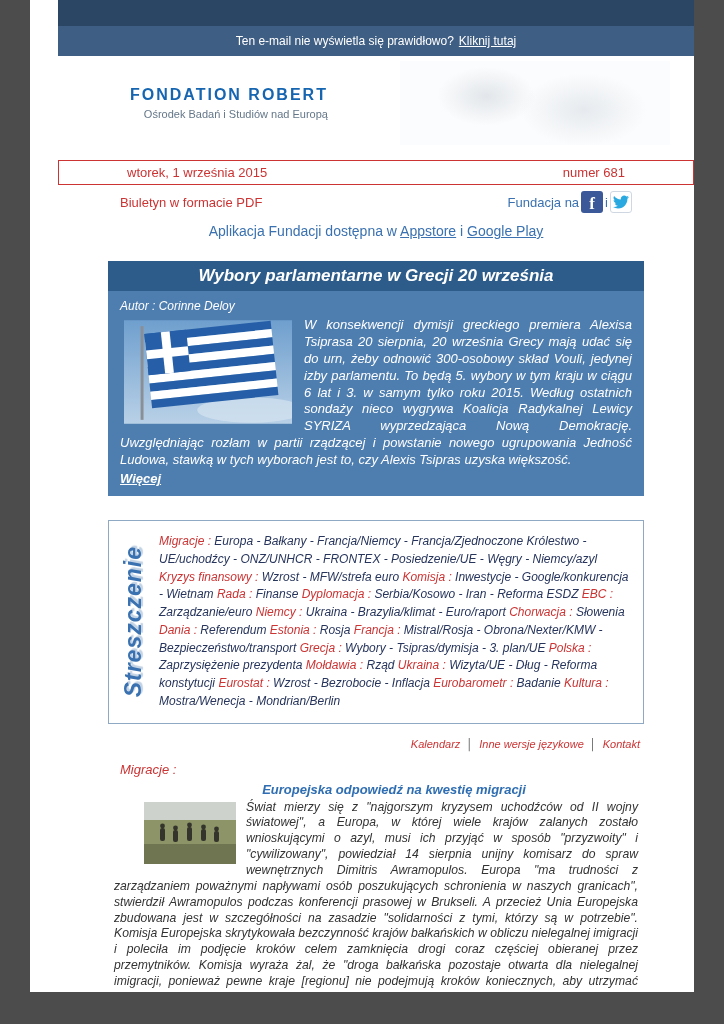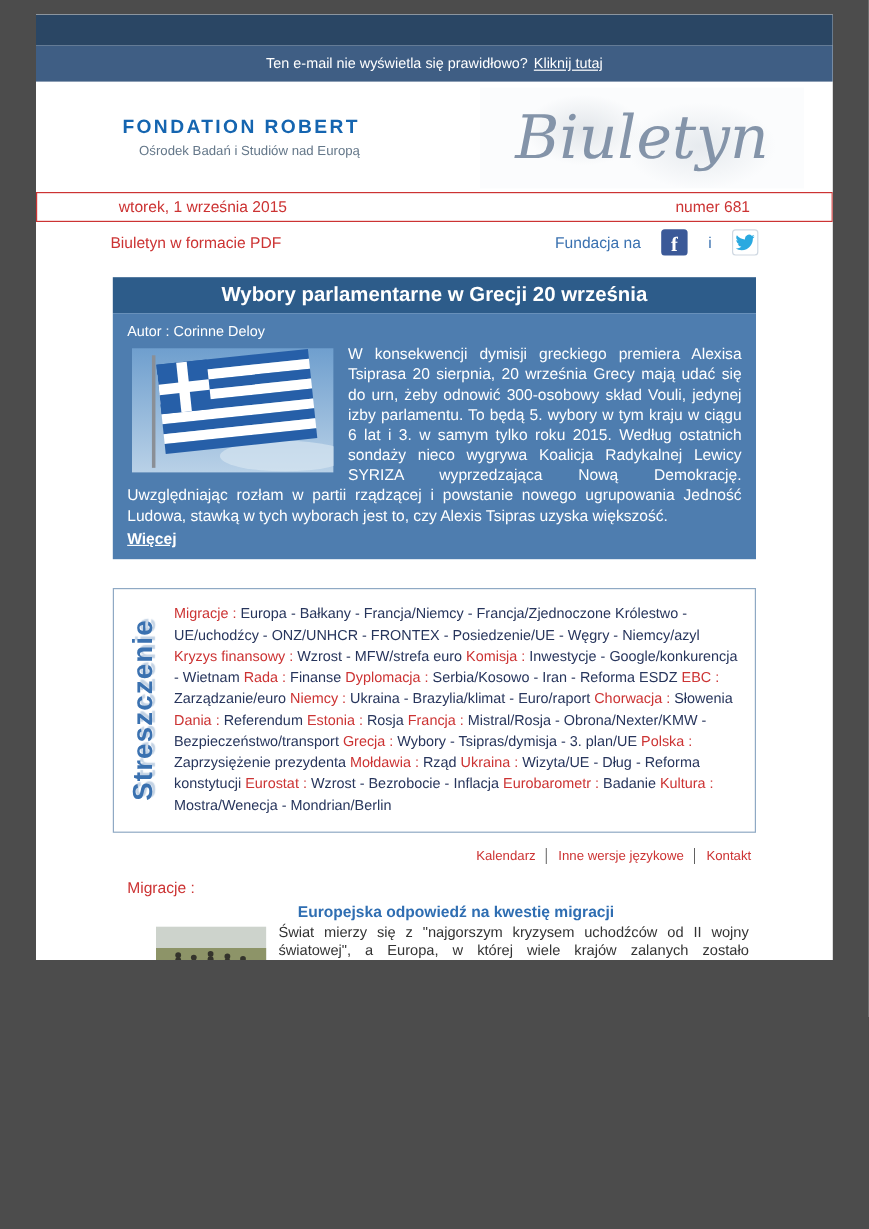--- a/index.html
+++ b/index.html
@@ -13,44 +13,44 @@
     --summary-border:#8fa9c4;
     --summary-link:#27355c;
     --facebook-blue:#3b5998;
     --twitter-blue:#2aa9e0;
     --body-text:#333333;
   }
   *{margin:0;padding:0;box-sizing:border-box;}
   html,body{width:724px;height:1024px;}
   body{background:#4c4c4c;font-family:"Liberation Sans",sans-serif;position:relative;overflow:hidden;}
   a{cursor:pointer;}
-  .email-column{position:absolute;left:30px;top:12px;width:664px;height:788px;background:#ffffff;overflow:hidden;}
+  .email-column{position:absolute;left:30px;top:0;width:664px;height:992px;background:#ffffff;overflow:hidden;padding-left:28px;}
   .pre-strip{height:26px;background:var(--prestrip-blue);}
   .topbar{height:30px;background:var(--topbar-blue);color:#fff;font-size:12px;display:flex;align-items:center;justify-content:center;gap:5px;}
   .topbar a{color:#fff;}
   .header{display:flex;justify-content:space-between;align-items:center;padding:8px 24px 6px 72px;height:92px;text-align:right;}
   .logo{text-decoration:none;display:block;}
   .logo-top{color:var(--logo-blue);font-weight:bold;font-size:16px;letter-spacing:2px;}
   .logo-main{color:var(--logo-blue);font-weight:bold;font-size:40px;line-height:0.95;letter-spacing:3px;}
   .logo-tagline{color:#647789;font-size:11px;margin-top:4px;}
   .brand-wrap{position:relative;width:270px;height:84px;display:flex;align-items:center;justify-content:center;}
   .brand-bg{position:absolute;inset:0;background:
     radial-gradient(70px 42px at 32% 42%, #e2e6ea 0%, rgba(226,230,234,0) 70%),
     radial-gradient(90px 52px at 68% 58%, #e6eaee 0%, rgba(230,234,238,0) 70%),
     #fbfcfd;}
   .brand-text{position:relative;font-family:"DejaVu Serif",serif;font-style:italic;font-size:50px;color:#8494a9;}
-  .issue-bar{border:1px solid var(--accent-red);display:flex;justify-content:space-between;align-items:center;height:25px;padding:0 68px;color:var(--accent-red);font-size:13px;}
+  .issue-bar{border:1px solid var(--accent-red);display:flex;justify-content:space-between;align-items:center;height:25px;padding:0 68px;color:var(--accent-red);font-size:13px;margin-top:12px;}
   .links-bar{display:flex;justify-content:space-between;align-items:center;padding:6px 62px;font-size:13px;}
   .pdf-link{color:var(--accent-red);text-decoration:none;}
-  .social{display:flex;align-items:center;gap:17px;color:var(--link-blue);}
+  .social{display:flex;align-items:center;gap:2px;color:var(--link-blue);}
   .fb-icon{width:22px;height:22px;background:var(--facebook-blue);color:#fff;border-radius:3px;display:flex;align-items:flex-end;justify-content:center;font-weight:bold;font-family:"Liberation Serif",serif;font-size:17px;line-height:1.05;text-decoration:none;overflow:hidden;}
   .tw-icon{width:22px;height:22px;background:#fff;border:1px solid #cfd8e2;border-radius:3px;display:flex;align-items:center;justify-content:center;}
   .app-bar{text-align:center;color:var(--link-blue);font-size:14px;padding:4px 0 10px;}
   .app-bar a{color:var(--link-blue);text-decoration:underline;}
-  .main{width:536px;margin:12px auto;}
+  .main{width:536px;margin:12px auto;font-style:italic;}
   .feature-title{background:var(--feature-title-bg);color:#fff;font-weight:bold;font-size:17px;text-align:center;padding:5px 0;margin-top:8px;}
   .feature-body{background:var(--feature-body-bg);color:#fff;padding:8px 12px 10px;font-size:13px;}
   .feature-author{font-size:12px;margin-bottom:4px;}
   .flag-img{float:left;width:168px;height:104px;margin:3px 12px 3px 4px;}
   .feature-text{text-align:justify;line-height:1.3;}
   .feature-more{display:inline-block;clear:left;color:#fff;font-weight:bold;text-decoration:underline;font-size:13px;margin-top:2px;}
   .summary-box{margin-top:24px;border:1px solid var(--summary-border);display:flex;}
   .summary-side{width:48px;display:flex;align-items:center;justify-content:center;}
   .summary-vert{writing-mode:vertical-rl;transform:rotate(180deg);font-size:23px;font-weight:bold;color:var(--link-blue);letter-spacing:1px;text-shadow:2px 2px 1px #c2d2e4;}
   .summary-content{flex:1;padding:12px 12px 12px 2px;text-align:left;font-size:12px;line-height:1.48;color:var(--summary-link);}
@@ -76,21 +76,20 @@
     <a href="#">Kliknij tutaj</a>
   </div>
 
   <div class="header">
     <a href="#" class="logo">
       <div class="logo-top">FONDATION ROBERT</div>
       <div class="logo-tagline">Ośrodek Badań i Studiów nad Europą</div>
     </a>
     <div class="brand-wrap">
       <div class="brand-bg"></div>
-      <div class="brand-text">Biuletyn</div>
     </div>
   </div>
 
   <div class="issue-bar">
     <span>wtorek, 1 września 2015</span>
     <span>numer 681</span>
   </div>
 
   <div class="links-bar">
     <a href="#" class="pdf-link">Biuletyn w formacie PDF</a>
@@ -101,20 +100,26 @@
         </a>
       <span>i</span>
       <a href="#" class="tw-icon">
         <svg width="16" height="16" viewBox="0 0 24 24">
             <path fill="#2aa9e0" d="M23.95 4.57c-.88.39-1.83.65-2.82.78a4.93 4.93 0 0 0 2.16-2.72c-.95.56-2 .96-3.12 1.18a4.92 4.92 0 0 0-8.51 3.36c0 .39.04.77.13 1.13A13.98 13.98 0 0 1 1.64 3.16a4.93 4.93 0 0 0 1.52 6.57 4.9 4.9 0 0 1-2.23-.62v.06c0 2.39 1.7 4.37 3.95 4.83-.41.11-.85.17-1.3.17-.31 0-.62-.03-.92-.09a4.93 4.93 0 0 0 4.6 3.42A9.87 9.87 0 0 1 0 19.54a13.94 13.94 0 0 0 7.56 2.21c9.05 0 14-7.5 14-13.99l-.02-.63a9.94 9.94 0 0 0 2.41-2.56z"></path>
           </svg>
       </a>
     </div>
   </div>
 
+  <div class="app-bar">
+    <span>Aplikacja Fundacji dostępna w</span>
+    <a href="#">Appstore</a>
+    <span>i</span>
+    <a href="#">Google Play</a>
+  </div>
 
   <div class="main">
 
     <div class="feature-title">Wybory parlamentarne w Grecji 20 września</div>
     <div class="feature-body">
       <div class="feature-author">Autor : Corinne Deloy</div>
       <svg class="flag-img" viewBox="0 0 172 106">
         <defs>
           <linearGradient id="sky" x1="0" y1="0" x2="0" y2="1">
             <stop offset="0" stop-color="#6f9fce"></stop>

